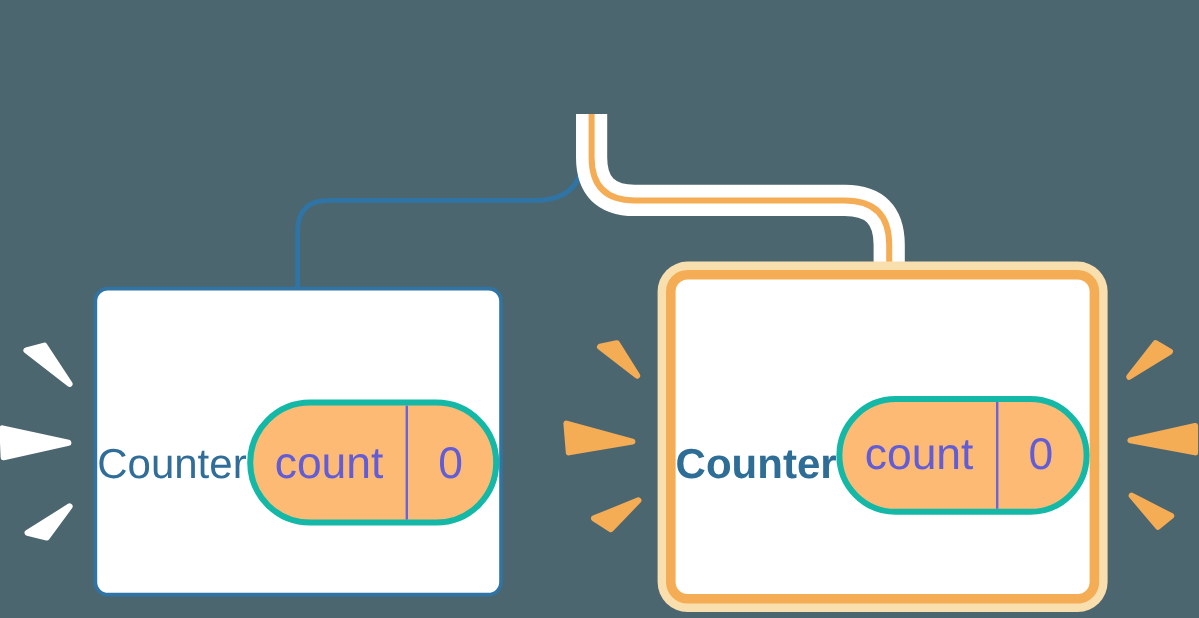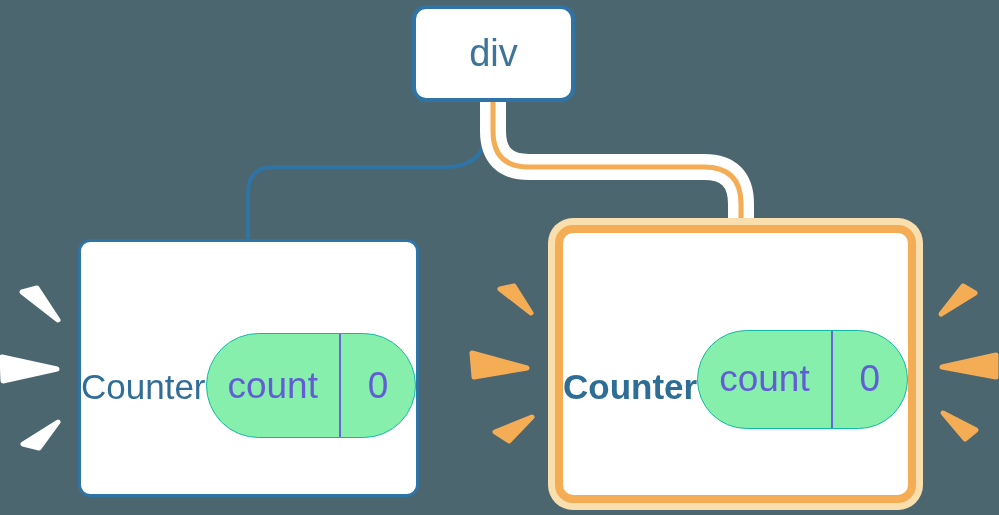--- a/index.html
+++ b/index.html
@@ -29,22 +29,22 @@
     left:555px; top:225px; width:361px; height:278px;
     border:8px solid #F5AD55; border-radius:18px;
     box-shadow:0 0 0 7px #FADFAE;
   }
 
   .title { font-size:35px; line-height:42px; color:#306E99; }
   .left-box  .title { margin-top:38px; font-weight:500; }
   .right-box .title { margin-top:46px; font-weight:700; color:#2D6D96; }
 
   .pill {
-    box-sizing:border-box; background:#86efac;
-    border:1px solid #14b8a6; border-radius:999px;
+    box-sizing:border-box; background:#fdba74;
+    border:5px solid #14b8a6; border-radius:999px;
     display:flex; color:#625DD6; font-size:37px;justify-content:flex-end;
   }
   .left-box  .pill { margin-top:35px; width:276px; height:105px; }
   .right-box .pill { margin-top:30px; width:273px; height:99px; }
   .pill .cell-name {
     width:63.5%; display:flex; align-items:center; justify-content:center;
     border-right:2px solid #6A64DC;
   }
   .pill .cell-value {
     flex:1; display:flex; align-items:center; justify-content:center;
@@ -75,23 +75,20 @@
       <polygon points="495,432 509,441 532,417"></polygon>
     </g>
 
     <g fill="#F5AD55" stroke="#F5AD55" stroke-width="5" stroke-linejoin="round">
       <polygon points="963,286 975,293 941,314"></polygon>
       <polygon points="996,355 996,377 942,367"></polygon>
       <polygon points="965,439 976,430 943,413"></polygon>
     </g>
   </svg>
 
-  <div class="node div-node">
-    <span class="root-label">div</span>
-  </div>
 
   <div class="node counter-box left-box">
     <div class="title">Counter</div>
     <div class="pill">
       <div class="cell-name">count</div>
       <div class="cell-value">0</div>
     </div>
   </div>
 
   <div class="node counter-box right-box">

